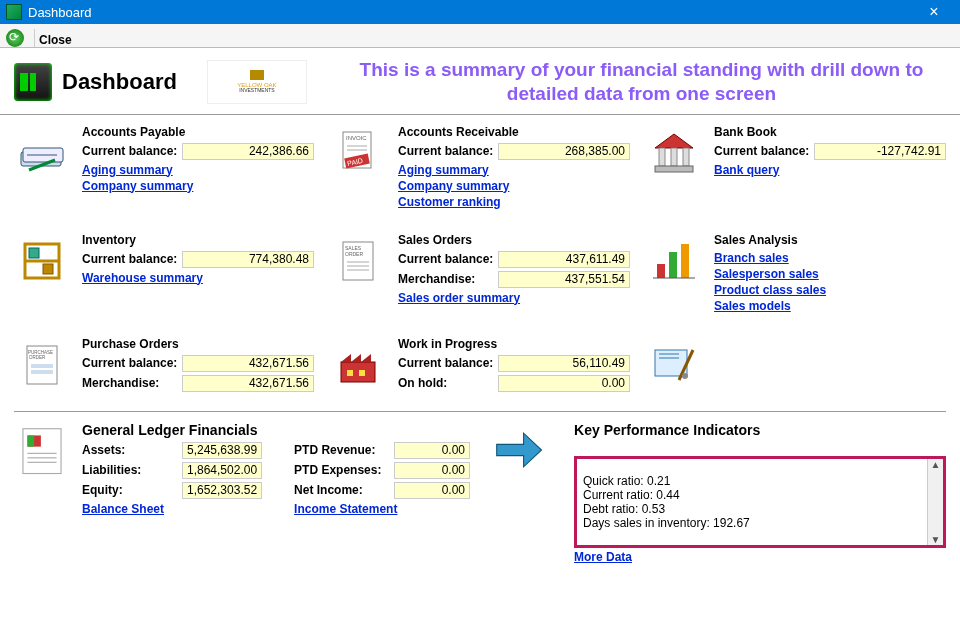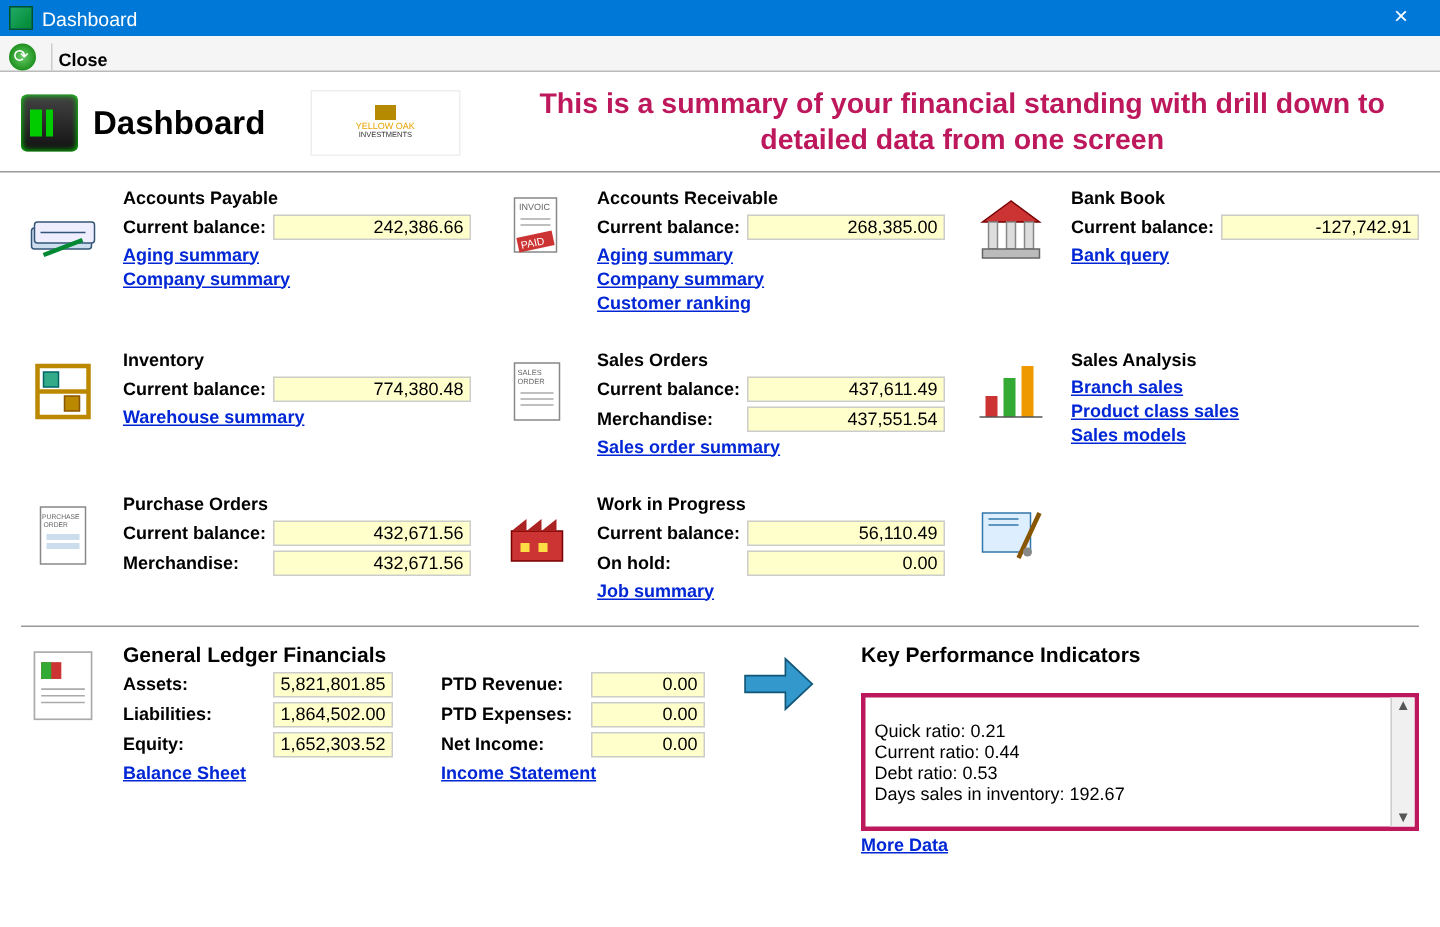--- a/index.html
+++ b/index.html
@@ -13,21 +13,21 @@
   .toolbar .refresh-btn::after { content:"⟳"; color:#fff; font-size:12px; position:absolute; top:1px; left:3px; }
   .toolbar .divider { width: 1px; height: 18px; background: #ccc; margin: 0 4px; }
   .toolbar .close-label { font-weight: bold; cursor: pointer; }
   .header { display: flex; align-items: center; padding: 10px 14px 8px 14px; border-bottom: 1px solid #999; }
   .header .dash-icon { width: 38px; height: 38px; background: linear-gradient(#444,#111); border-radius: 4px; margin-right: 10px; box-shadow: inset 0 0 4px #0f0; position:relative; }
   .header .dash-icon::after { content:""; position:absolute; left:6px; right:6px; top:10px; bottom:10px; background:linear-gradient(90deg,#0c0 30%,transparent 30%,transparent 40%,#0c0 40%,#0c0 60%,transparent 60%); }
   .header h1 { font-size: 22px; font-weight: bold; margin-right: 30px; }
   .header .logo { width: 100px; height: 44px; background: #fff; border: 1px solid #eee; display: flex; flex-direction: column; align-items: center; justify-content: center; font-size: 6px; color: #e6a200; text-align:center; line-height:1.1; margin-right: 30px; }
   .header .logo .house { width:14px; height:10px; background:#b58a00; margin-bottom:2px; position:relative; }
   .header .logo .txt { color:#333; font-size:5px; }
-  .header .tagline { flex: 1; text-align: center; color: #be185d; font-size: 19px; font-weight: bold; line-height: 1.25; }
+  .header .tagline { flex: 1; text-align: center; color: #8b5cf6; font-size: 19px; font-weight: bold; line-height: 1.25; }
   .content { padding: 10px 14px; }
   .grid { display: grid; grid-template-columns: 1fr 1fr 1fr; column-gap: 16px; row-gap: 24px; }
   .widget { display: flex; }
   .widget .wicon { width: 56px; height: 56px; flex: 0 0 56px; margin-right: 12px; display:flex; align-items:center; justify-content:center; }
   .widget .wicon svg { width:50px; height:50px; }
   .widget .wbody { flex: 1; }
   .widget h3 { font-size: 12px; font-weight: bold; margin-bottom: 4px; }
   .row { display: flex; align-items: center; margin-bottom: 3px; }
   .row .lbl { flex: 0 0 100px; font-weight: bold; font-size: 12px; }
   .row .val { flex: 1; background: #ffffcc; border: 1px solid #ccc; height: 17px; line-height: 15px; text-align: right; padding: 0 4px; font-size: 12px; }
@@ -185,20 +185,21 @@
       <svg viewBox="0 0 50 50">
             <rect x="8" y="28" width="8" height="14" fill="#c33"></rect>
             <rect x="20" y="16" width="8" height="26" fill="#3a3"></rect>
             <rect x="32" y="8" width="8" height="34" fill="#e90"></rect>
             <line x1="4" y1="42" x2="46" y2="42" stroke="#555"></line>
           </svg>
     </div>
     <div class="wbody">
       <h3>Sales Analysis</h3>
       <a class="lnk">Branch sales</a>
+      <a class="lnk">Salesperson sales</a>
       <a class="lnk">Product class sales</a>
       <a class="lnk">Sales models</a>
     </div>
   </div>
 
   <div class="widget">
     <div class="wicon">
       <svg viewBox="0 0 50 50">
             <rect x="10" y="6" width="30" height="38" fill="#fff" stroke="#888"></rect>
             <text x="11" y="14" font-size="4.5" fill="#666">PURCHASE</text>
@@ -234,21 +235,20 @@
     <div class="wbody">
       <h3>Work in Progress</h3>
       <div class="row">
             <span class="lbl">Current balance:</span>
             <span class="val">56,110.49</span>
           </div>
       <div class="row">
             <span class="lbl">On hold:</span>
             <span class="val">0.00</span>
           </div>
-      <a class="lnk">Job summary</a>
     </div>
   </div>
 
   <div class="widget">
     <div class="wicon">
       <svg viewBox="0 0 50 50">
             <rect x="6" y="10" width="32" height="26" fill="#def" stroke="#37a"></rect>
             <line x1="10" y1="14" x2="30" y2="14" stroke="#37a"></line>
             <line x1="10" y1="18" x2="30" y2="18" stroke="#37a"></line>
             <path d="M30 40 L44 10" stroke="#850" stroke-width="3"></path>
@@ -273,21 +273,21 @@
             <line x1="12" y1="32" x2="38" y2="32" stroke="#aaa"></line>
             <line x1="12" y1="36" x2="38" y2="36" stroke="#aaa"></line>
           </svg>
     </div>
     <div style="flex:1">
       <h3 style="font-weight:bold; margin-bottom:4px;">General Ledger Financials</h3>
       <div class="cols">
         <div>
           <div class="row">
                 <span class="lbl">Assets:</span>
-                <span class="val">5,821,801.85</span>
+                <span class="val">5,245,638.99</span>
               </div>
           <div class="row">
                 <span class="lbl">Liabilities:</span>
                 <span class="val">1,864,502.00</span>
               </div>
           <div class="row">
                 <span class="lbl">Equity:</span>
                 <span class="val">1,652,303.52</span>
               </div>
           <a class="lnk">Balance Sheet</a>

